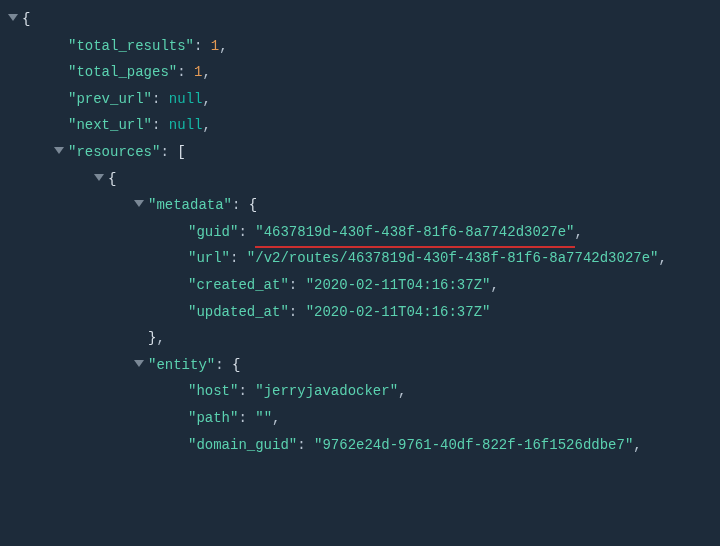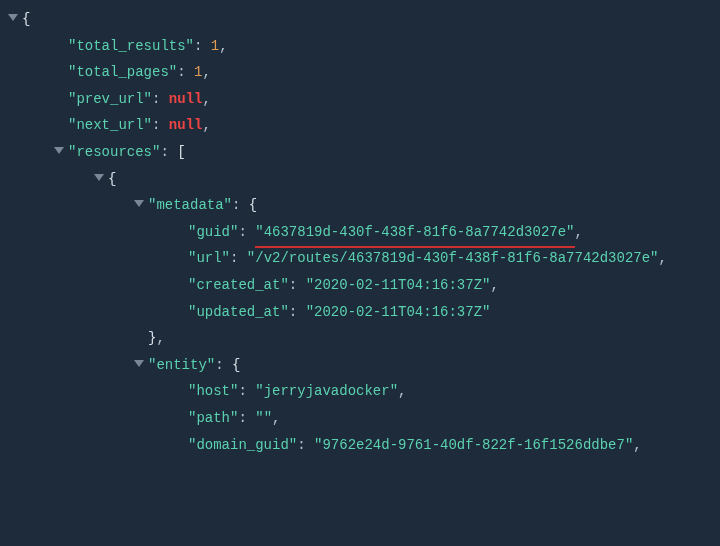--- a/index.html
+++ b/index.html
@@ -28,21 +28,21 @@
     border-left: 5px solid transparent;
     border-right: 5px solid transparent;
     border-top: 7px solid #7a8896;
     margin-right: 4px;
     vertical-align: 2px;
     cursor: pointer;
   }
   .key    { color: #5bd2b0; }
   .str    { color: #5bd2b0; }
   .num    { color: #e39a55; }
-  .null   { color: #ef4444; font-weight: bold; }
+  .null   { color: #14b8a6; }
   .punct  { color: #b7c3d0; }
   .brace  { color: #d8e0e8; }
   .underline {
     display: inline-block;
     position: relative;
   }
   .underline::after {
     content: "";
     position: absolute;
     left: 0; right: 0;

